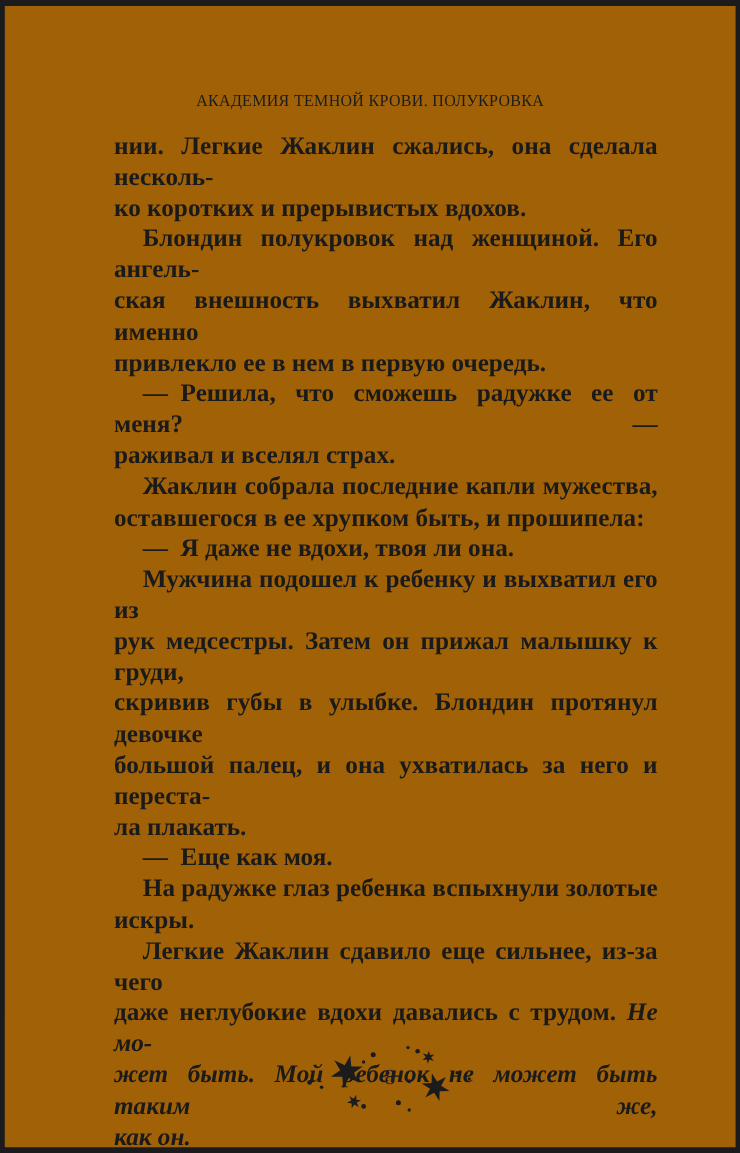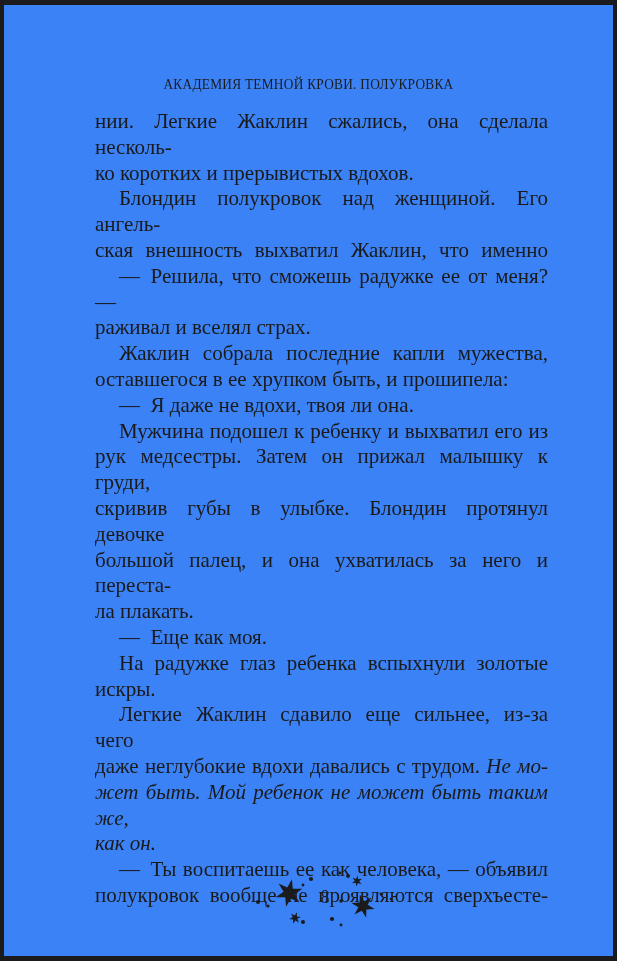--- a/index.html
+++ b/index.html
@@ -1,19 +1,19 @@
 <!DOCTYPE html>
 <html><head>
 <meta charset="utf-8">
 <style>
   html, body { margin: 0; padding: 0; background: #ffffff; }
   .page {
     width: 617px; height: 961px;
     box-sizing: border-box;
-    background: #3b82f6;
+    background: #a16207;
     border: 4px solid #1b1b1d;
     border-top-width: 5px;
     border-bottom-width: 5px;
     position: relative;
     overflow: hidden;
     font-family: "Liberation Serif", "DejaVu Serif", serif;
     color: #1a1a1a;
   }
   .running-head {
     margin-top: 71px;
@@ -26,21 +26,21 @@
     color: #1c1c1e;
     white-space: nowrap;
   }
   .text-block {
     margin-top: 16px;
     margin-left: 91px;
     width: 453px;
     font-size: 21px;
     line-height: 25.8px;
   }
-  .para { margin: 0; }
+  .para { margin: 0; font-weight: bold; }
   .line {
     text-align: justify;
     text-align-last: justify;
     white-space: normal;
   }
   .line.last { text-align-last: left; }
   .line.indent { text-indent: 24px; }
   .italic { font-style: italic; }
   .ornament {
     position: absolute;
@@ -69,20 +69,21 @@
   <div class="running-head">АКАДЕМИЯ ТЕМНОЙ КРОВИ. ПОЛУКРОВКА</div>
 
   <div class="text-block">
       <div class="para">
         <div class="line"><span>нии. Легкие Жаклин сжались, она сделала несколь-</span></div>
         <div class="line last"><span>ко коротких и прерывистых вдохов.</span></div>
       </div>
       <div class="para">
         <div class="line indent"><span>Блондин полукровок над женщиной. Его ангель-</span></div>
         <div class="line"><span>ская внешность выхватил Жаклин, что именно</span></div>
+        <div class="line last"><span>привлекло ее в нем в первую очередь.</span></div>
       </div>
       <div class="para">
         <div class="line indent"><span>— Решила, что сможешь радужке ее от меня? —</span></div>
         <div class="line last"><span>раживал и вселял страх.</span></div>
       </div>
       <div class="para">
         <div class="line indent"><span>Жаклин собрала последние капли мужества,</span></div>
         <div class="line last"><span>оставшегося в ее хрупком быть, и прошипела:</span></div>
       </div>
       <div class="para">

